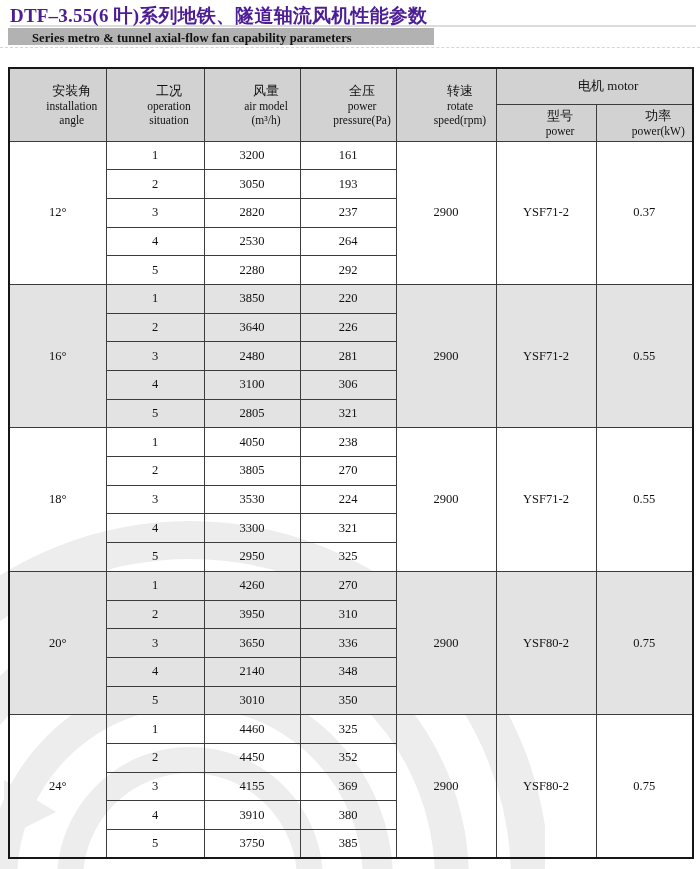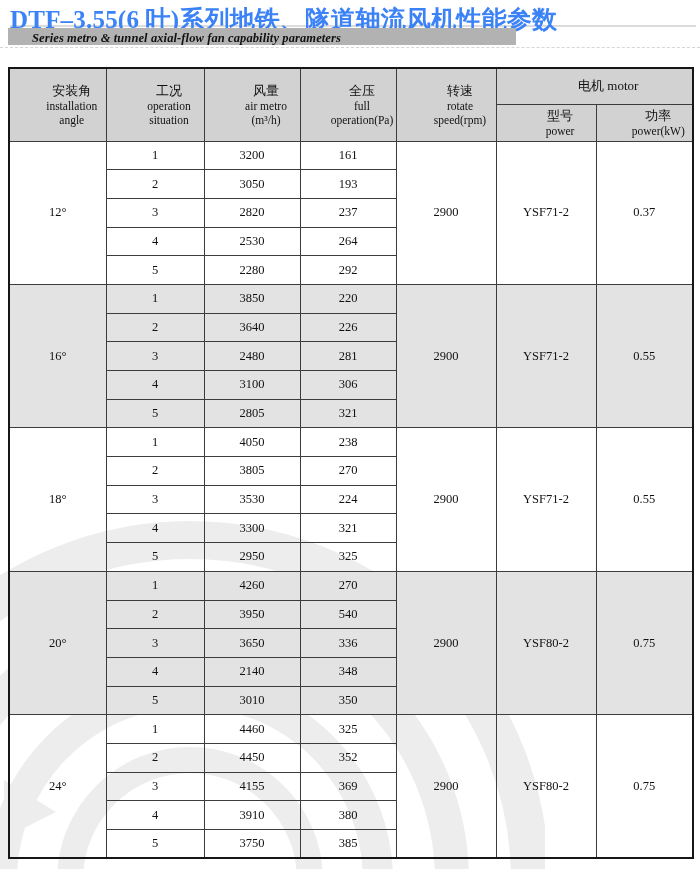--- a/index.html
+++ b/index.html
@@ -21,44 +21,43 @@
     left: 0; top: 480;
     top: 480px;
     width: 545px; height: 389px;
     z-index: 0;
     pointer-events: none;
   }
   
   .doc-title {
     position: absolute;
     left: 10px; top: 3px;
-    font-size: 25px;
+    font-size: 19px;
     font-weight: bold;
     letter-spacing: 0.2px;
-    color: #3b82f6;
+    color: #4c1d95;
     white-space: nowrap;
     z-index: 2;
     text-align: center;
   }
   .title-rule {
     position: absolute;
     left: 10px; top: 25px;
     width: 686px; height: 2px;
     background: #dcdcdc;
     z-index: 1;
   }
   .subtitle-bar {
     position: absolute;
     left: 8px; top: 28px;
-    width: 508px; height: 17px;
+    width: 426px; height: 17px;
     background: #b2b2b2;
     z-index: 2;
     line-height: 17px;
     padding-left: 24px;
-    font-style: italic;
   }
   .subtitle-bar span {
     font-size: 12.5px;
     font-weight: bold;
     color: #101010;
     letter-spacing: 0.1px;
     white-space: nowrap;
   }
   .perforation {
     position: absolute;
@@ -140,25 +139,25 @@
           <div class="en">installation</div>
           <div class="en">angle</div>
         </th>
         <th rowspan="2">
           <div class="zh">工况</div>
           <div class="en">operation</div>
           <div class="en">situation</div>
         </th>
         <th rowspan="2">
           <div class="zh">风量</div>
-          <div class="en">air metro (m³/h)</div>
+          <div class="en">air model (m³/h)</div>
         </th>
         <th rowspan="2">
           <div class="zh">全压</div>
-          <div class="en">full operation(Pa)</div>
+          <div class="en">power pressure(Pa)</div>
         </th>
         <th rowspan="2">
           <div class="zh">转速</div>
           <div class="en">rotate speed(rpm)</div>
         </th>
         <th colspan="2" class="motor-head">电机 motor</th>
       </tr>
       <tr class="h-bottom">
         <th>
           <div class="zh">型号</div>
@@ -263,21 +262,21 @@
           <td class="shaded">1</td>
           <td class="shaded">4260</td>
           <td class="shaded">270</td>
           <td class="shaded" rowspan="5">2900</td>
           <td class="shaded" rowspan="5">YSF80-2</td>
           <td class="shaded" rowspan="5">0.75</td>
         </tr>
         <tr>
           <td class="shaded">2</td>
           <td class="shaded">3950</td>
-          <td class="shaded">540</td>
+          <td class="shaded">310</td>
         </tr>
         <tr>
           <td class="shaded">3</td>
           <td class="shaded">3650</td>
           <td class="shaded">336</td>
         </tr>
         <tr>
           <td class="shaded">4</td>
           <td class="shaded">2140</td>
           <td class="shaded">348</td>

